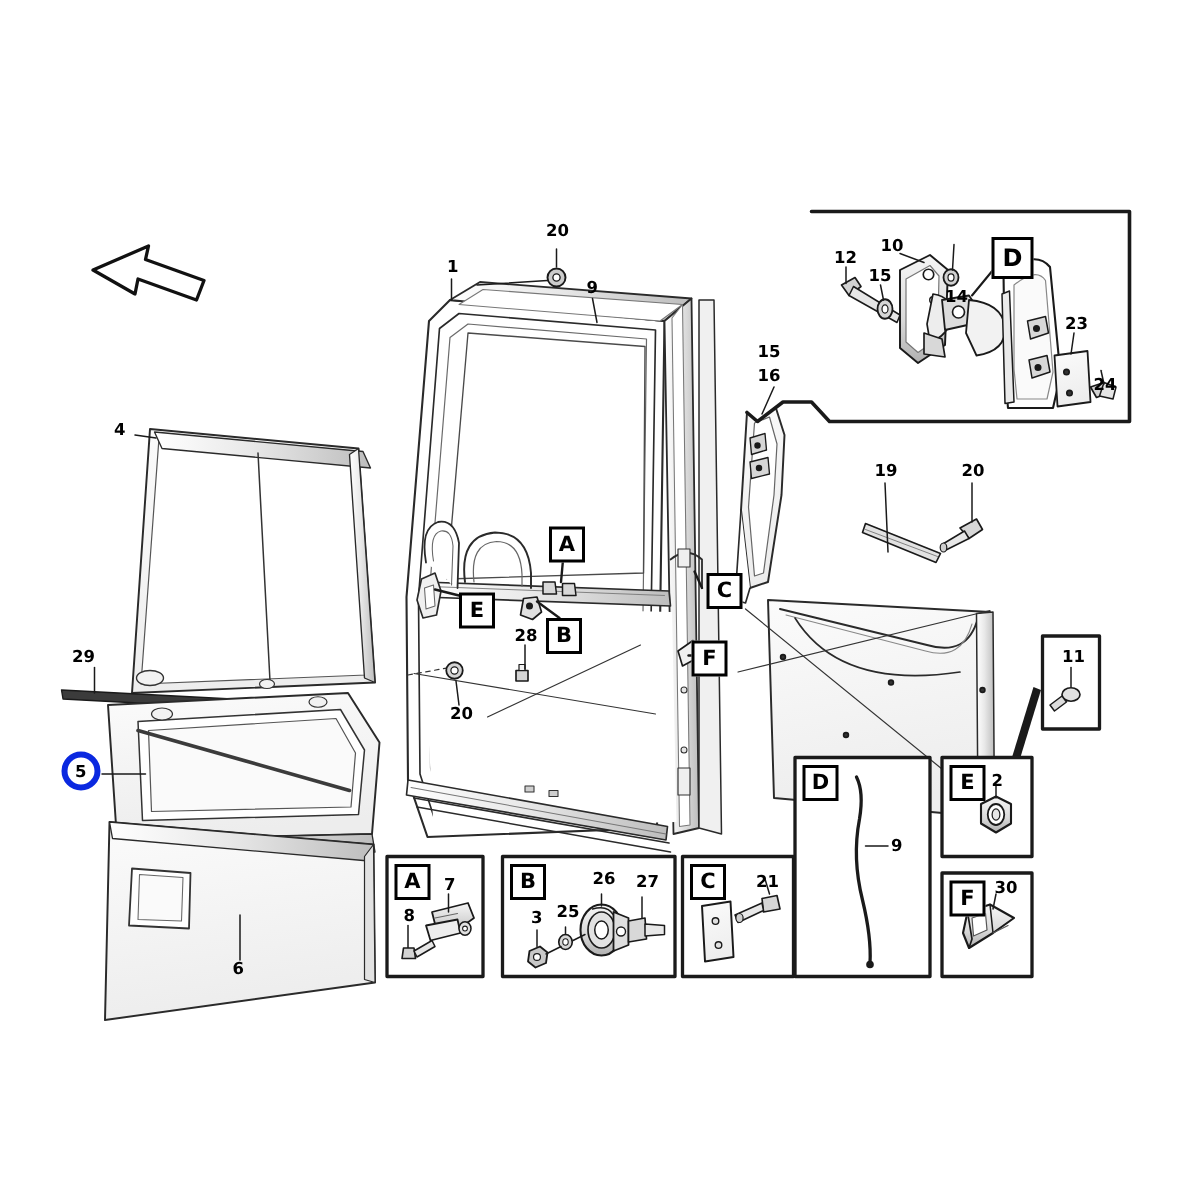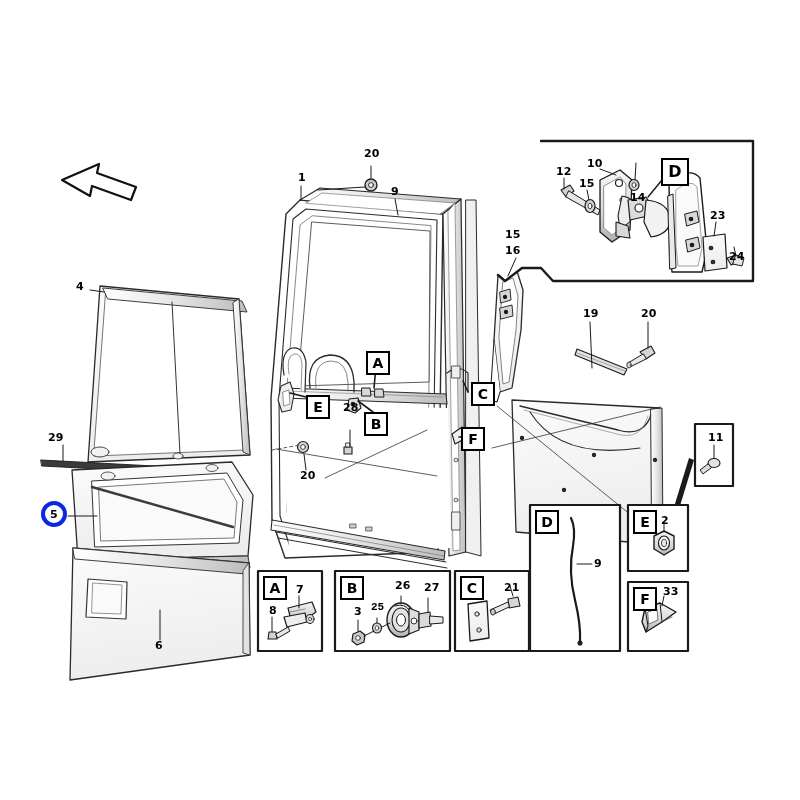--- a/index.html
+++ b/index.html
@@ -396,42 +396,42 @@
       <circle cx="54" cy="514" r="11" fill="#ffffff" stroke="#0a28e0" stroke-width="4"></circle>
     </g>
   </svg>
 
   <span class="lbl" style="left:76px;  top:281px;">4</span>
   <span class="lbl" style="left:48px;  top:432px;">29</span>
   <span class="lbl" style="left:155px; top:640px;">6</span>
   <span class="lbl" style="left:298px; top:172px;">1</span>
   <span class="lbl" style="left:364px; top:148px;">20</span>
   <span class="lbl" style="left:391px; top:186px;">9</span>
-  <span class="lbl" style="left:343px; top:402px;">28</span>
+  <span class="lbl" style="left:343px; top:418px;">28</span>
   <span class="lbl" style="left:300px; top:470px;">20</span>
   <span class="lbl" style="left:505px; top:229px;">15</span>
   <span class="lbl" style="left:505px; top:245px;">16</span>
   <span class="lbl" style="left:583px; top:308px;text-align:right;">19</span>
   <span class="lbl" style="left:641px; top:308px;">20</span>
   <span class="lbl" style="left:556px; top:166px;">12</span>
   <span class="lbl" style="left:587px; top:158px;">10</span>
   <span class="lbl" style="left:579px; top:178px;">15</span>
   <span class="lbl" style="left:630px; top:152px;margin-top:40px;">14</span>
   <span class="lbl" style="left:710px; top:210px;">23</span>
   <span class="lbl" style="left:729px; top:251px;">24</span>
   <span class="lbl" style="left:708px; top:432px;">11</span>
   <span class="lbl" style="left:594px; top:558px;">9</span>
   <span class="lbl" style="left:661px; top:515px;">2</span>
-  <span class="lbl" style="left:663px; top:586px;">33</span>
+  <span class="lbl" style="left:663px; top:586px;">30</span>
   <span class="lbl" style="left:296px; top:584px;">7</span>
   <span class="lbl" style="left:269px; top:605px;">8</span>
   <span class="lbl" style="left:395px; top:580px;">26</span>
   <span class="lbl" style="left:424px; top:582px;">27</span>
   <span class="lbl" style="left:354px; top:606px;">3</span>
-  <span class="lbl" style="left:371px; top:602px;font-family:Liberation Mono, monospace;">25</span>
+  <span class="lbl" style="left:371px; top:602px;">25</span>
   <span class="lbl" style="left:504px; top:582px;">21</span>
 
   <span class="hl-num" style="left:50px; top:509px;">5</span>
 
   <div class="boxlbl" style="left:366px; top:351px;">A</div>
   <div class="boxlbl" style="left:364px; top:412px;">B</div>
   <div class="boxlbl" style="left:471px; top:382px;">C</div>
   <div class="boxlbl" style="left:306px; top:395px;">E</div>
   <div class="boxlbl" style="left:461px; top:427px;">F</div>
   <div class="boxlbl" style="left:661px; top:158px; width:24px; height:24px; font-size:16px;">D</div>

